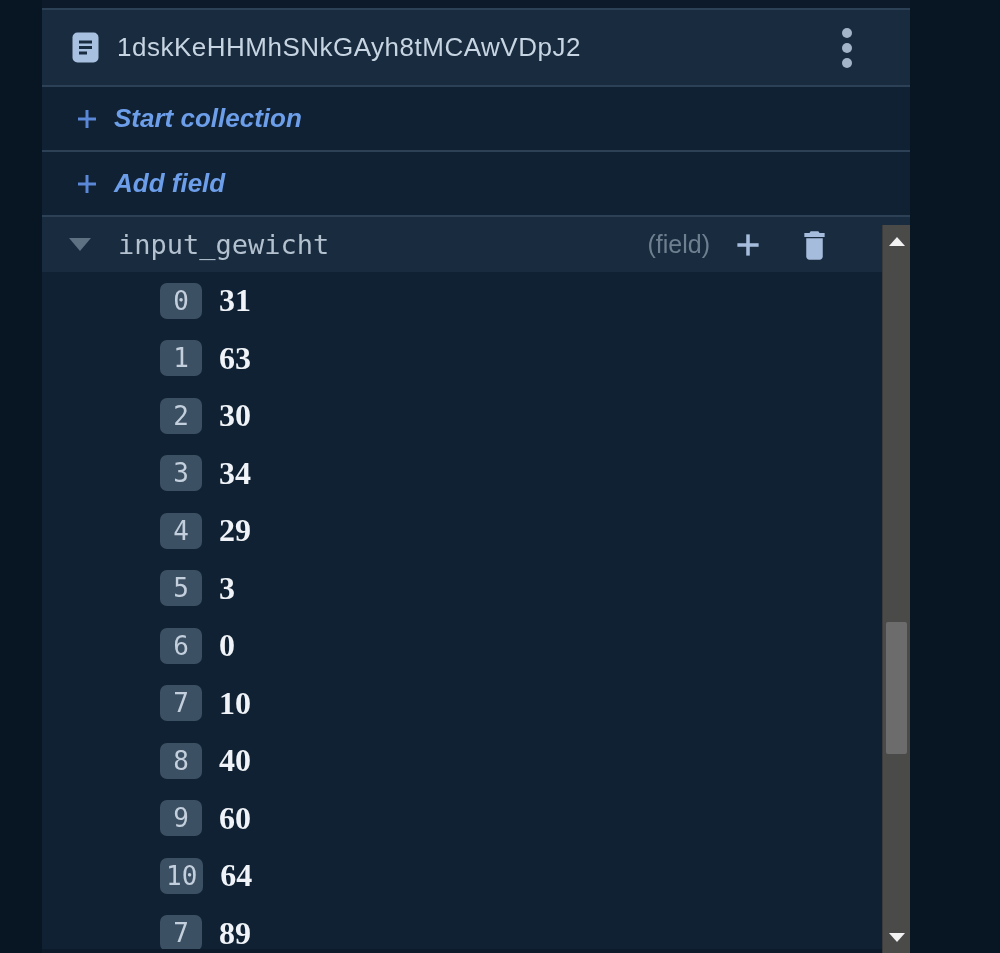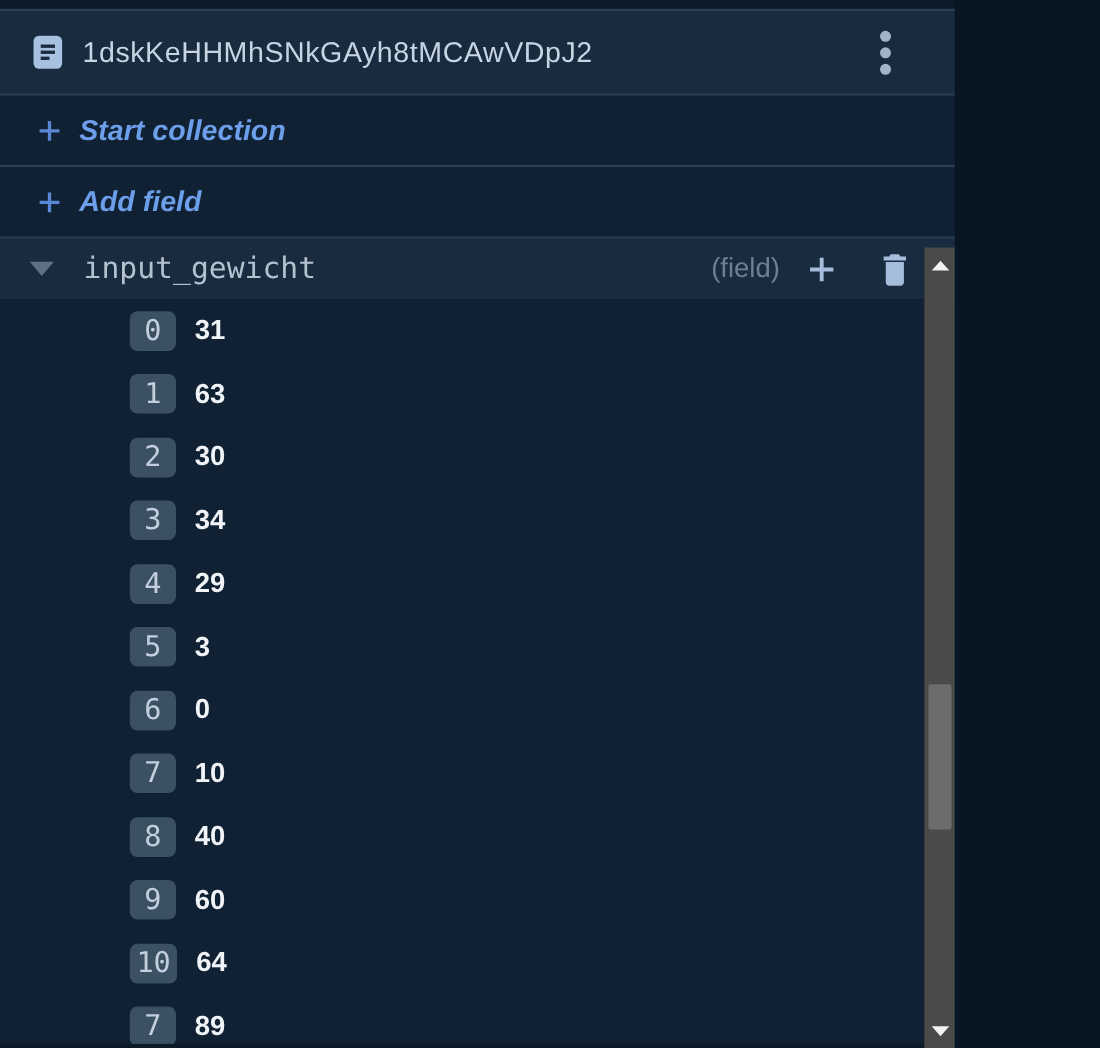--- a/index.html
+++ b/index.html
@@ -4,54 +4,54 @@
 <style>
   :root{
     --bg-dark:#0f2132; --bg-raised:#182b3f; --top-strip:#0c1a29; --divider:#2c4056;
     --accent-blue:#6d9eea; --accent-blue-icon:#5b87d7; --id-text:#c7d4e2; --kebab-dot:#a4b4c8;
     --doc-icon:#a9c1e0; --mono-text:#b4c1cf; --chevron:#5d7183; --muted-type:#6e7f90;
     --light-icon:#a6bcdc; --badge-bg:#3c5064; --badge-text:#c3cfdc; --value-text:#f0f4f8;
     --scroll-track:#4a4a49; --scroll-thumb:#6c6c6c; --scroll-arrow:#f2f2f2;
   }
   *{box-sizing:border-box;margin:0;padding:0;}
   body{background:#081523;font-family:"Liberation Sans",sans-serif;}
-  .panel{position:relative;width:868px;height:953px;overflow:hidden;background:var(--bg-dark);}
+  .panel{position:relative;width:868px;height:953px;overflow:hidden;background:var(--bg-dark);margin-left:42px;}
 
   .top-strip{height:10px;background:var(--top-strip);border-bottom:2px solid var(--divider);}
 
   header.doc-header{height:77px;background:var(--bg-raised);border-bottom:2px solid var(--divider);
     display:flex;align-items:center;padding:0 30px;}
   .doc-icon{display:flex;align-items:center;margin-right:18px;}
   .doc-id{font-size:26px;color:var(--id-text);letter-spacing:0.5px;flex:1;white-space:nowrap;overflow:hidden;}
   .kebab{background:none;border:none;cursor:pointer;display:flex;flex-direction:column;gap:5px;
     padding:6px;margin-right:22px;}
   .kebab .dot{width:10px;height:10px;border-radius:50%;background:var(--kebab-dot);}
 
   .action-row{height:65px;display:flex;align-items:center;padding:0 30px;border-bottom:2px solid var(--divider);
     cursor:pointer;background:var(--bg-dark);}
   .action-row:last-of-type{height:64px;}
   .plus-blue{color:var(--accent-blue-icon);display:flex;align-items:center;margin-right:12px;}
   .action-label{font-size:26px;font-weight:700;color:var(--accent-blue);font-style:italic;}
 
   .field-row{height:55px;background:var(--bg-raised);display:flex;align-items:center;
-    padding:0 39px 0 27px;cursor:pointer;}
+    padding:0 80px 0 27px;cursor:pointer;}
   .chevron-down{width:0;height:0;border-left:11px solid transparent;border-right:11px solid transparent;
     border-top:13px solid var(--chevron);margin-right:27px;flex:0 0 auto;}
   .field-name{font-family:"DejaVu Sans Mono",monospace;font-size:27px;color:var(--mono-text);flex:1;}
   .field-type{font-size:25px;color:var(--muted-type);margin-right:21px;}
   .icon-btn{background:none;border:none;cursor:pointer;display:flex;align-items:center;padding:0;
     color:var(--light-icon);}
   .icon-btn.add-item{margin-right:34px;}
 
   .array-list{background:var(--bg-dark);}
   .array-row{height:57.5px;display:flex;align-items:center;padding-left:118px;}
   .index-badge{min-width:42px;height:36px;padding:0 6px;background:var(--badge-bg);border-radius:7px;
     display:flex;align-items:center;justify-content:center;
     font-family:"DejaVu Sans Mono",monospace;font-size:26px;color:var(--badge-text);}
-  .item-value{margin-left:17px;font-size:25px;font-weight:700;color:var(--value-text);}
+  .item-value{margin-left:17px;font-size:32px;font-weight:700;color:var(--value-text);font-family:Liberation Serif, serif;}
 
   .scrollbar{position:absolute;top:225px;right:0;bottom:0;width:28px;background:var(--scroll-track);
     border-left:1px solid #3b3b3b;}
   .scroll-btn{position:absolute;left:0;right:0;height:28px;display:flex;align-items:center;
     justify-content:center;cursor:pointer;}
   .scroll-btn.up{top:2px;}
   .scroll-btn.down{bottom:2px;}
   .tri-up{width:0;height:0;border-left:8px solid transparent;border-right:8px solid transparent;
     border-bottom:9px solid var(--scroll-arrow);}
   .tri-down{width:0;height:0;border-left:8px solid transparent;border-right:8px solid transparent;

